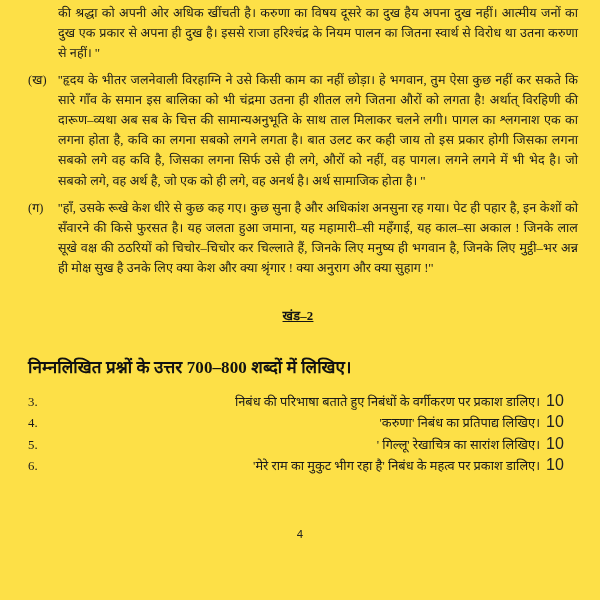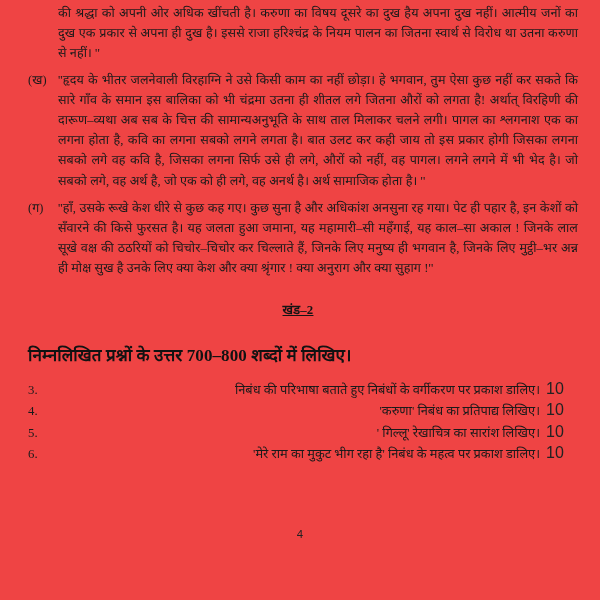--- a/index.html
+++ b/index.html
@@ -14,21 +14,21 @@
     position: relative;
     font-family: "Liberation Serif", "DejaVu Serif", serif;
     color: #1c1c1c;
     overflow: hidden;
   }
   .page {
     position: absolute;
     inset: 0;
     width: 600px;
     height: 600px;
-    background: #ef4444;
+    background: #fde047;
     padding: 0;
     box-sizing: border-box;
   }
 
   
   .para {
     position: relative;
     display: flex;
     align-items: flex-start;
     font-size: 12.6px;
@@ -62,21 +62,21 @@
     margin: 0;
     padding: 6px 22px 0 28px;
   }
   #para-ga {
     margin: 0;
     padding: 7px 22px 0 28px;
   }
 
   
   .section-heading {
-    margin: 4px;
+    margin: 10px;
     padding: 17px 4px 0 0;
     text-align: center;
     font-weight: bold;
     font-size: 12.8px;
     letter-spacing: 0.2px;
     color: #141414;
     text-decoration: underline;
   }
 
   

